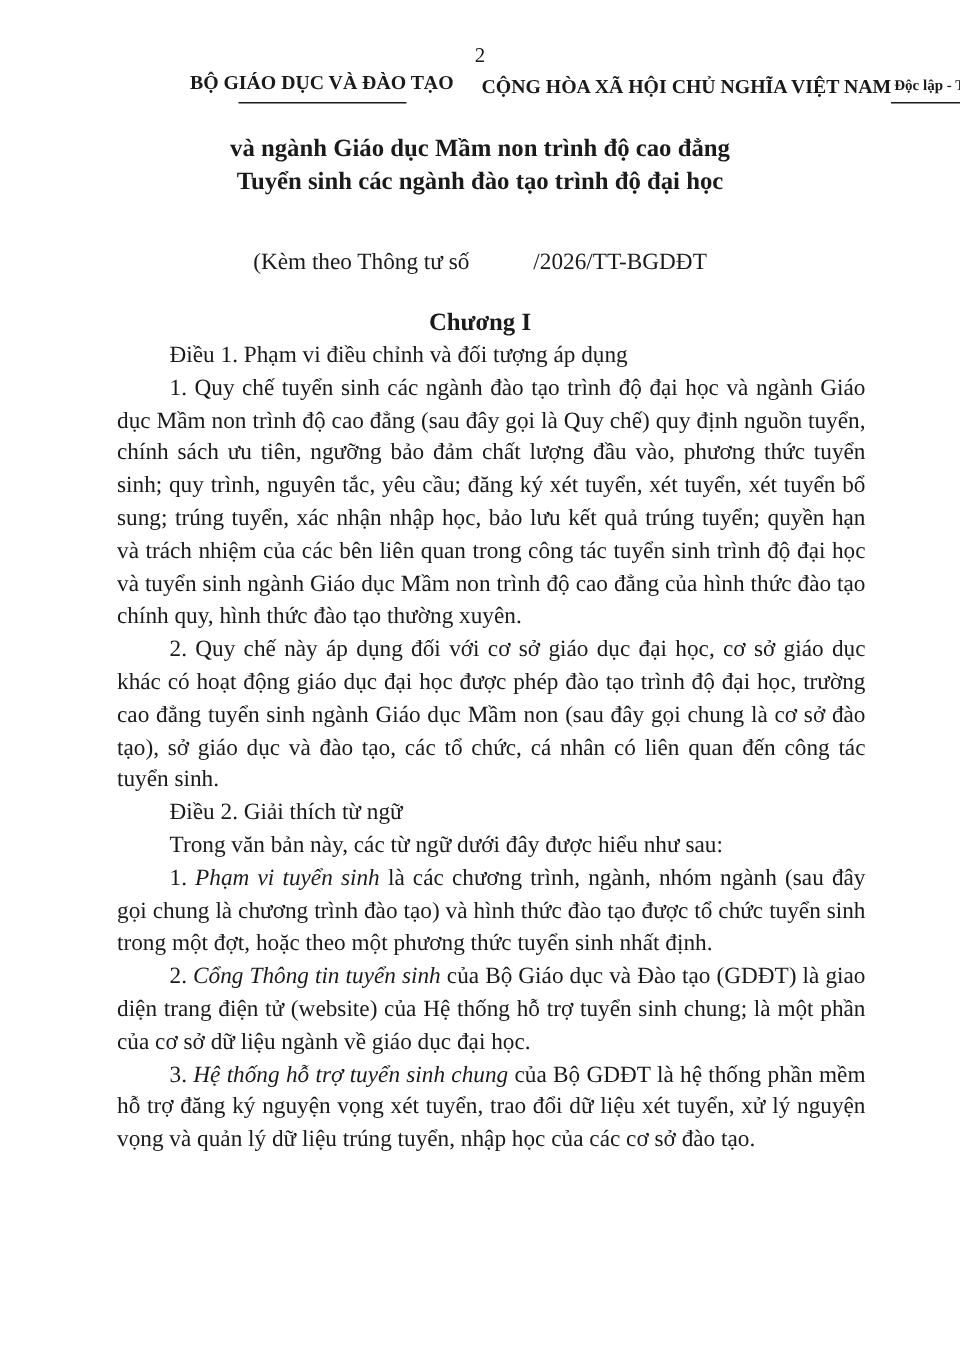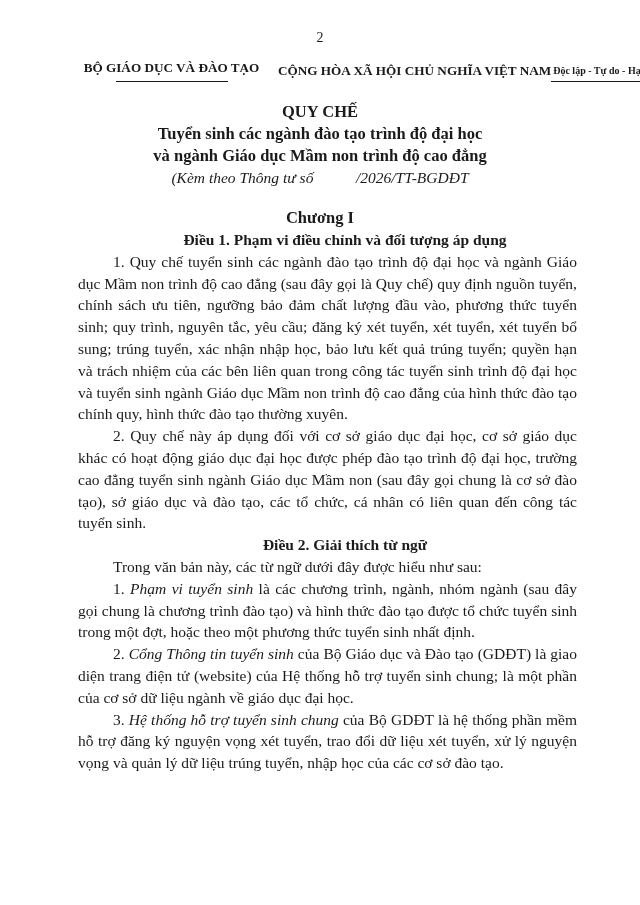--- a/index.html
+++ b/index.html
@@ -8,21 +8,21 @@
     width: 640px; height: 905px;
     background: #ffffff; color: #1a1a1a;
     font-family: "Liberation Serif", serif;
     overflow: hidden; position: relative;
   }
   .page-number {
     padding-top: 29px; font-size: 14px; line-height: 17px;
     text-align: center;
   }
   .header {
-    display: flex; margin-top: 13px; padding-left: 68px;
+    display: flex; padding-left: 111px;
   }
   .header-left {
     width: 207px; display: flex; flex-direction: column; align-items: center;
   }
   .header-right {
     width: 276px; margin-left: 3px;
     display: flex; flex-direction: row; align-items: center;
   }
   .org, .country {
     font-weight: bold; font-size: 13.2px; line-height: 18px; white-space: nowrap;
@@ -30,30 +30,30 @@
   .org-rule {
     width: 112px; border-bottom: 1.6px solid #1a1a1a; height: 0; margin-top: 4px;
   }
   .motto {
     font-weight: bold; font-size: 10px; line-height: 19px; white-space: nowrap;
     border-bottom: 1.6px solid #1a1a1a; padding: 0 2px 1px 2px; margin-top: 1px;
   }
   .title-block { margin-top: 19px; text-align: center; }
   .doc-type { font-weight: bold; font-size: 16.5px; line-height: 22px; }
   .title-line { font-weight: bold; font-size: 16.5px; line-height: 22px; }
-  .ref-line { font-style: italic; font-size: 15.5px; line-height: 22px; }
+  .ref-line { font-size: 15.5px; line-height: 22px; margin-top: 32px; }
   .chapter { margin-top: 18px; text-align: center; }
   .chapter-label, .chapter-title { font-weight: bold; font-size: 16.5px; line-height: 22px; }
   .body {
     padding: 0 63px 0 78px;
     font-size: 15.5px; line-height: 21.8px;
     text-align: justify;
   }
   .article-heading {
-    font-weight: bold; text-indent: 35px; text-align: center;
+    font-weight: normal; text-indent: 35px; text-align: left;
   }
   p.para { margin: 0; text-indent: 35px; }
   .italic { font-style: italic; }
 </style>
 </head>
 <body>
 
 <div class="page">
 
   <div class="page-number">2</div>
@@ -63,23 +63,22 @@
       <div class="org">BỘ GIÁO DỤC VÀ ĐÀO TẠO</div>
       <div class="org-rule"></div>
     </div>
     <div class="header-right">
       <div class="country">CỘNG HÒA XÃ HỘI CHỦ NGHĨA VIỆT NAM</div>
       <div class="motto">Độc lập - Tự do - Hạnh phúc</div>
     </div>
   </div>
 
   <div class="title-block">
-    <div class="doc-type">QUY CHẾ</div>
+    <div class="title-line">và ngành Giáo dục Mầm non trình độ cao đẳng</div>
     <div class="title-line">Tuyển sinh các ngành đào tạo trình độ đại học</div>
-    <div class="title-line">và ngành Giáo dục Mầm non trình độ cao đẳng</div>
     <div class="ref-line">(Kèm theo Thông tư số&nbsp;&nbsp;&nbsp;&nbsp;&nbsp;&nbsp;&nbsp;&nbsp;&nbsp;&nbsp; /2026/TT-BGDĐT</div>
   </div>
 
   <div class="chapter">
     <div class="chapter-label">Chương I</div>
   </div>
 
   <div class="body">
 
     <div class="article">

